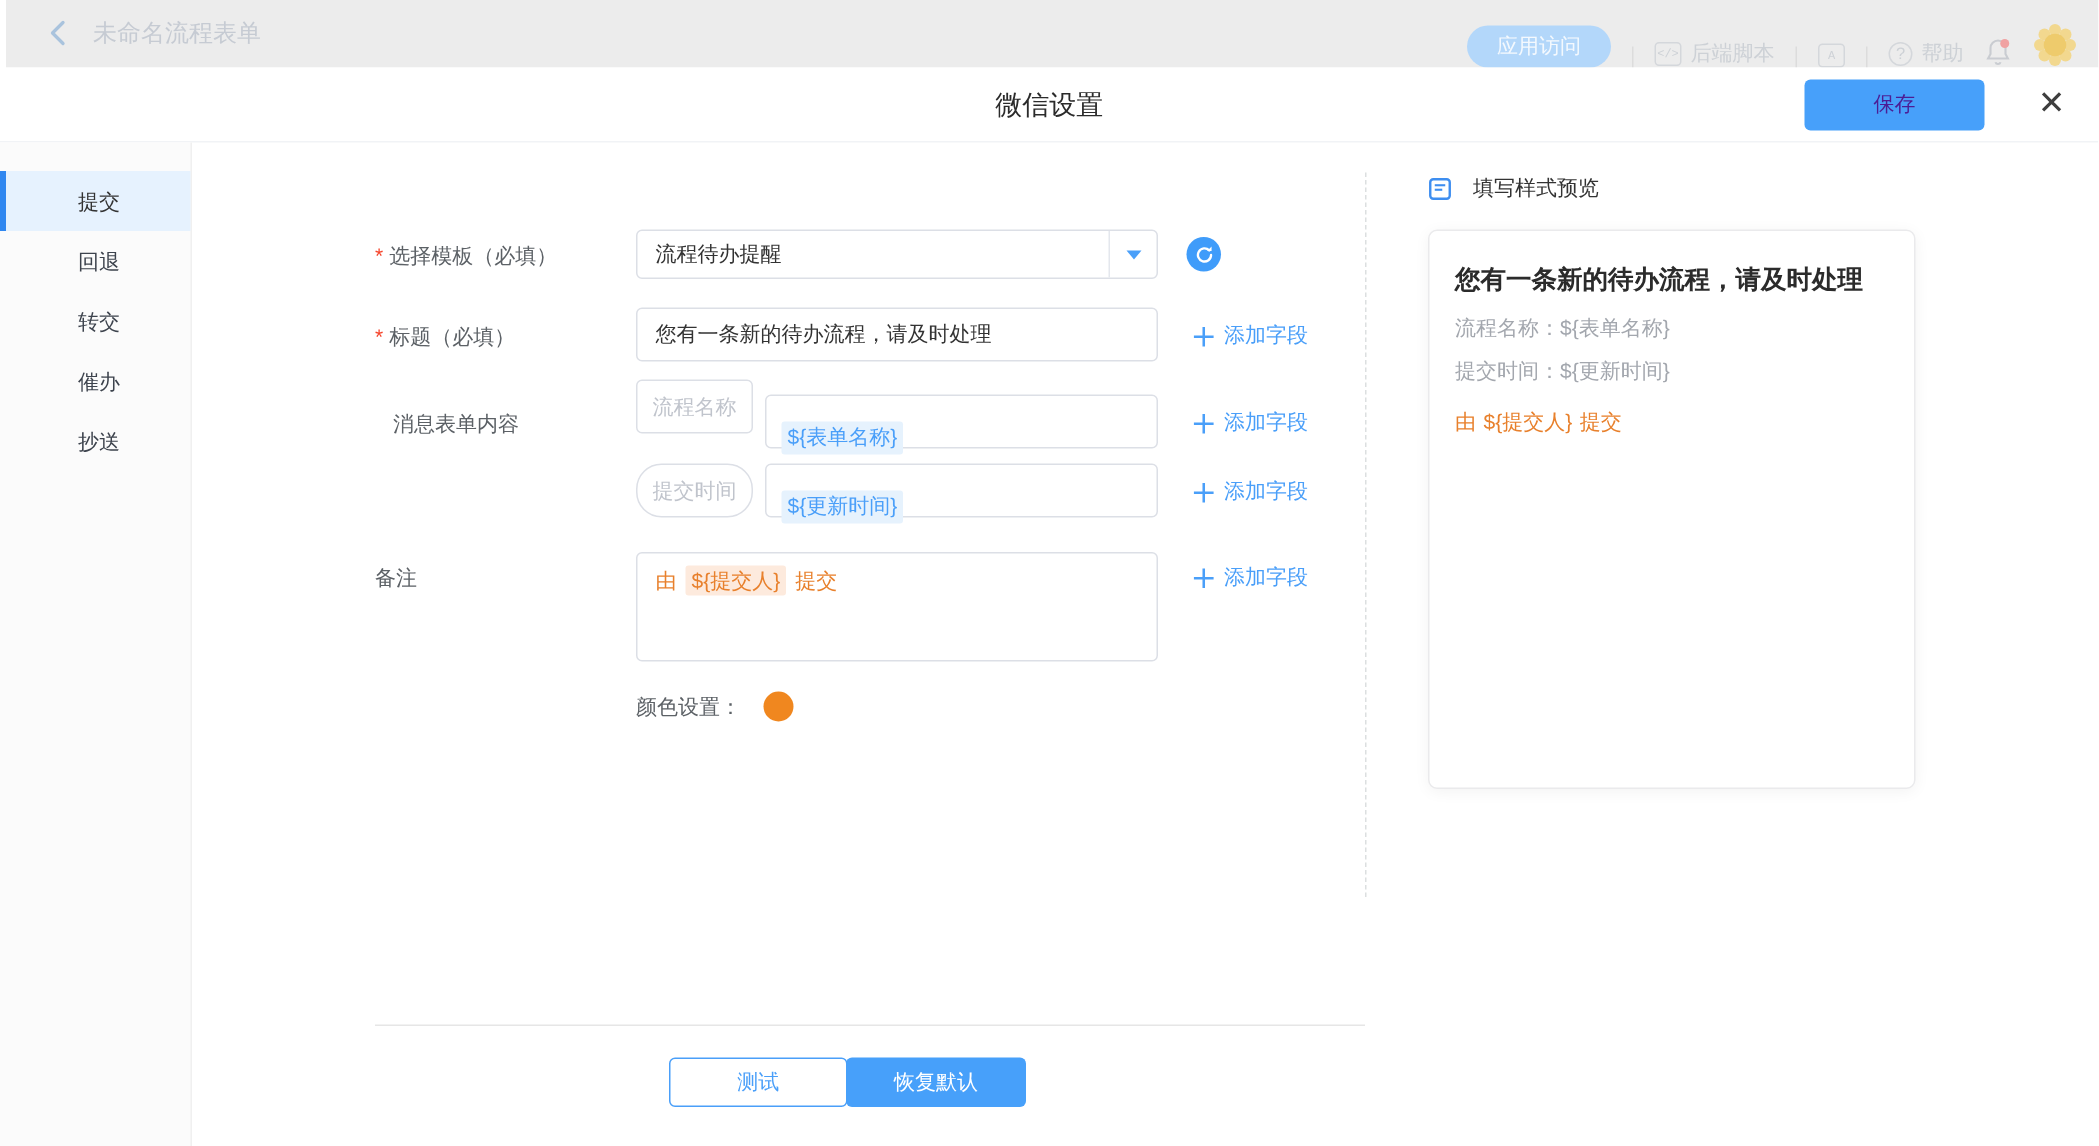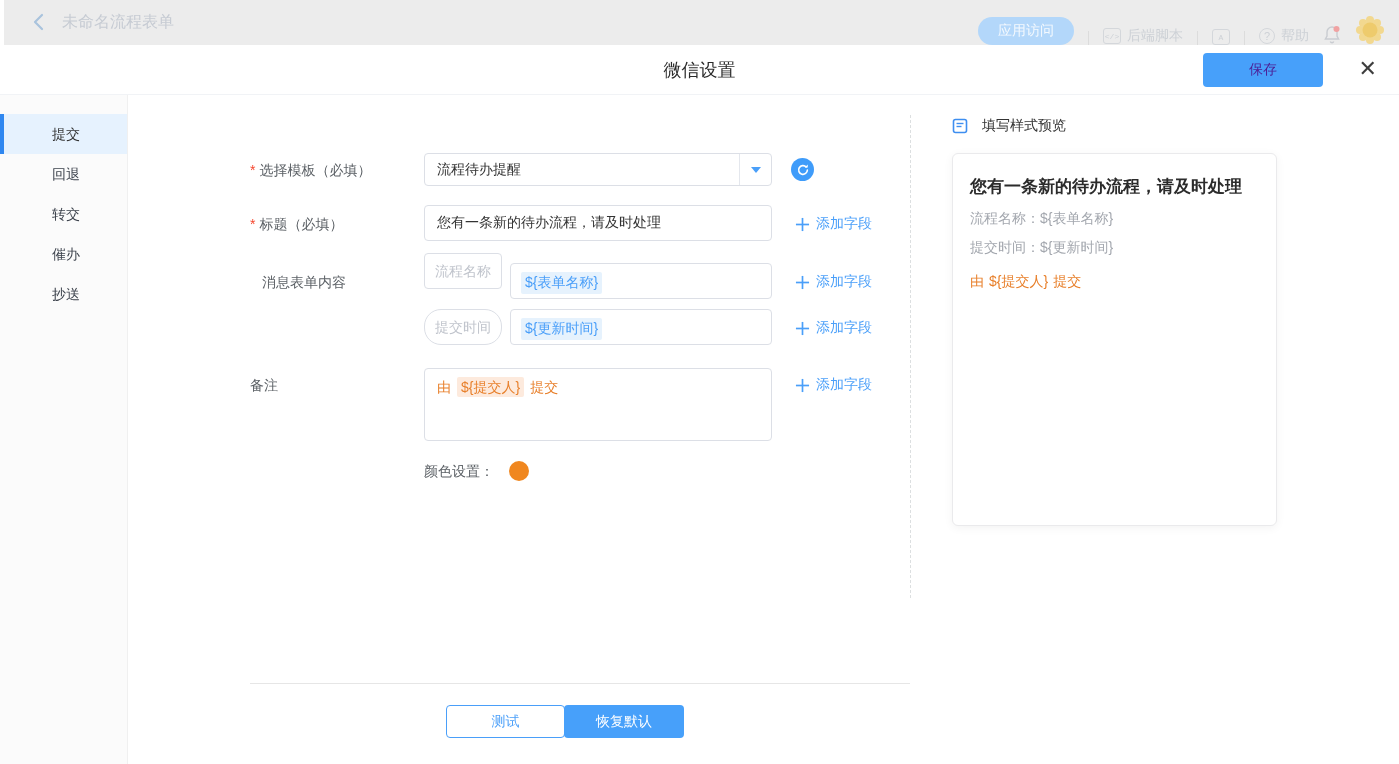--- a/index.html
+++ b/index.html
@@ -57,21 +57,21 @@
   .caret-down { width:0; height:0; border-left:5px solid transparent; border-right:5px solid transparent;
                 border-top:6px solid #4a9ff9; }
   .refresh-btn { position:absolute; left:791px; top:158px; width:23px; height:23px; border-radius:50%;
                  background:#3f9cfa; border:none; cursor:pointer; display:flex; align-items:center; justify-content:center; }
 
   .text-input { position:absolute; height:36px; border:1px solid #dcdfe6; border-radius:4px; background:#fff;
                 font-size:14px; color:#333; padding:0 12px; outline:none; font-family:inherit; }
   .text-input::placeholder { color:#c0c4cc; }
 
   .token-box { position:absolute; height:36px; border:1px solid #dcdfe6; border-radius:4px; background:#fff;
-               display:flex; align-items:flex-end; padding:4px 10px; cursor:text; }
+               display:flex; align-items:flex-start; padding:17px 10px; cursor:text; }
   .chip-blue { background:#e6f2fd; color:#4a9ff9; font-size:14px; padding:2px 4px; border-radius:2px; }
 
   .add-field { position:absolute; left:795px; display:flex; align-items:center; gap:6px; cursor:pointer; height:22px; }
   .add-field span { font-size:14px; color:#4a9ff9; }
 
   .remark-box { position:absolute; left:424px; top:368px; width:348px; height:73px; border:1px solid #dcdfe6;
                 border-radius:4px; background:#fff; padding:10px 12px; cursor:text; font-size:14px; }
   .remark-box .otext { color:#e8802c; }
   .chip-orange { background:#fdeadd; color:#e8802c; font-size:14px; padding:2px 4px; border-radius:2px; margin:0 6px; }
 

